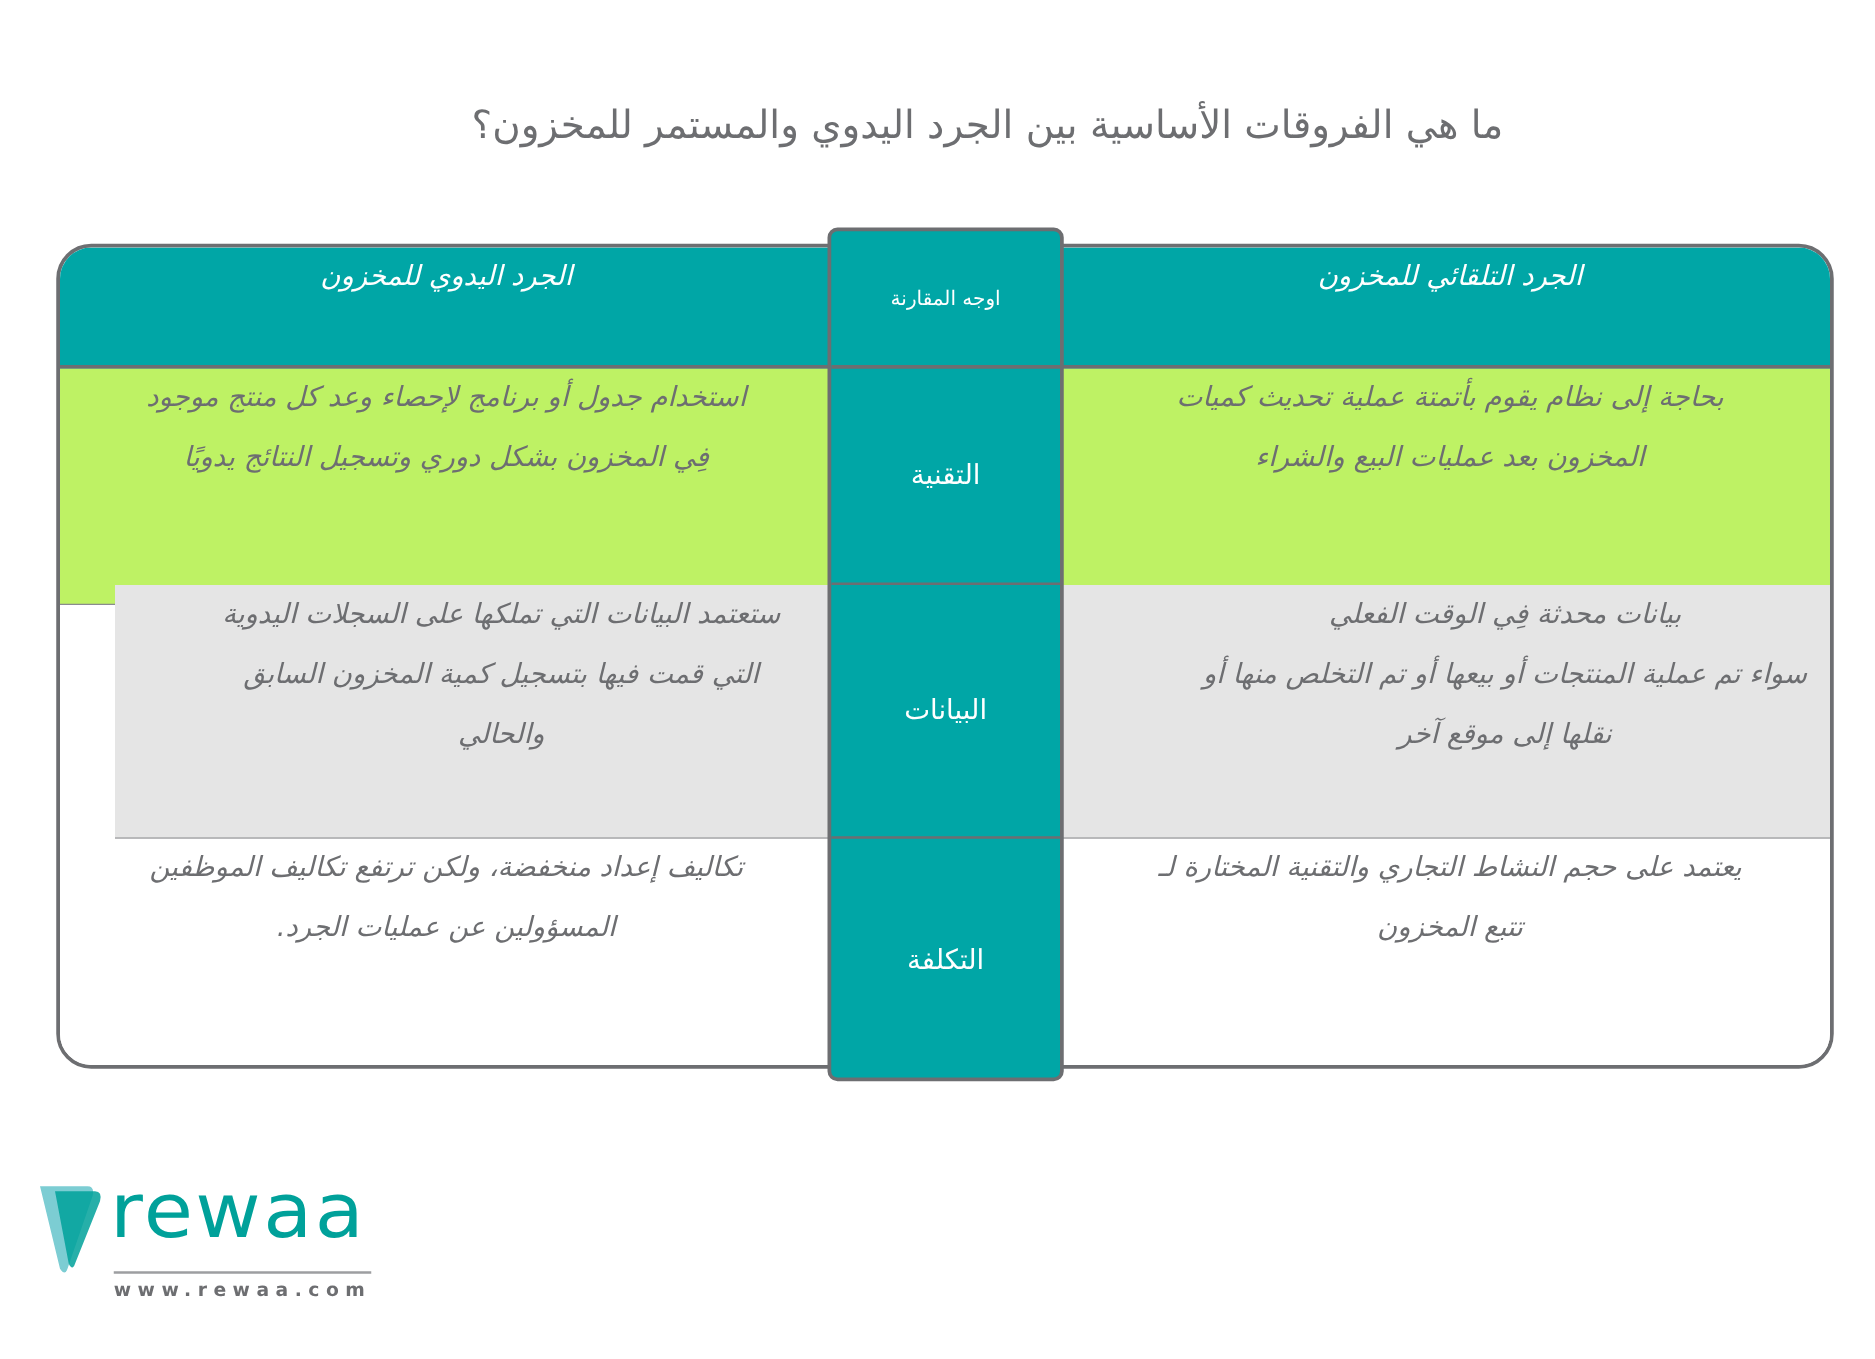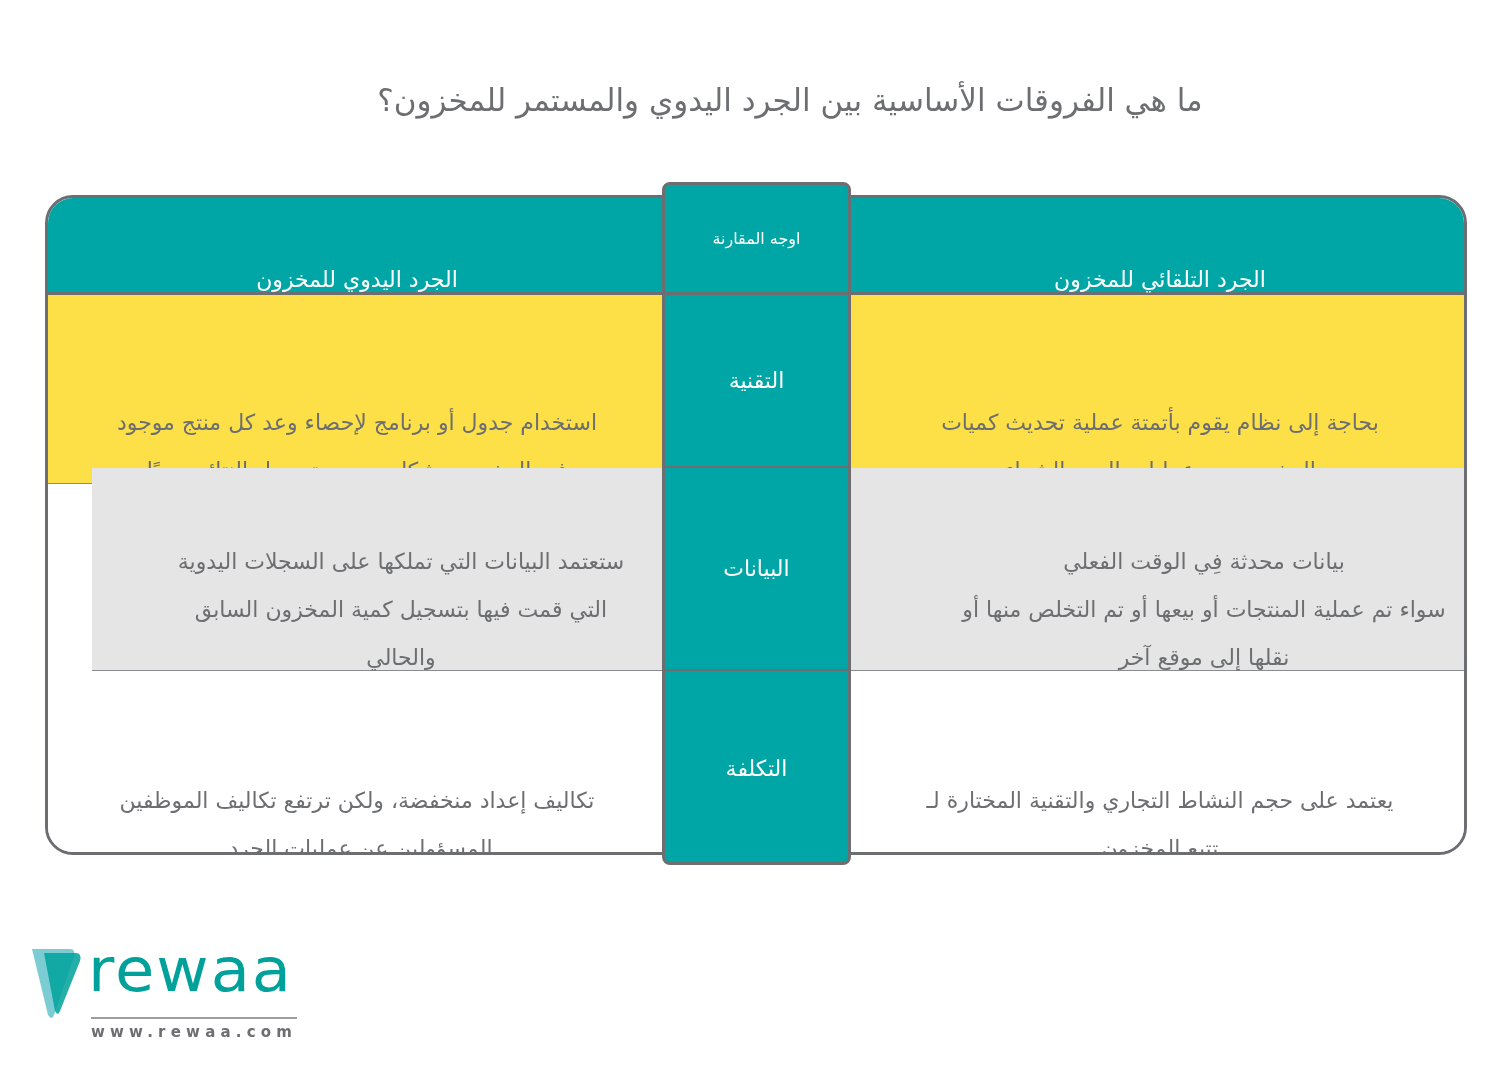--- a/index.html
+++ b/index.html
@@ -13,27 +13,27 @@
 
     .table {
       position: absolute; left: 45px; top: 195px; width: 1422px; height: 660px;
       border: 3px solid #6d6e71; border-radius: 28px; overflow: hidden; background: #fff;
     }
     .hdr {
       position: absolute; left: 0; top: 0; width: 100%; height: 97px; background: #00a6a6;
       border-bottom: 3px solid #6d6e71;
     }
     .row { position: absolute; left: 0; width: 100%; border-bottom: 1.5px solid #8a8b8e; }
-    .row.r1 { top: 97px; height: 189px; background: #fde047; }
+    .row.r1 { top: 97px; height: 189px; background: #bef264; }
     .row.r2 { top: 270px; height: 203px; background: #e5e5e5; margin-left: 44px; }
     .row.r3 { top: 473px; height: 190px; background: #ffffff; border-bottom: none; padding-left: 34px; }
 
     .cell {
-      position: absolute; top: 12px; height: 100%; display: flex; align-items: flex-end; justify-content: center;
-      text-align: center; direction: rtl; font-size: 22px; line-height: 48px; color: #6d6e71;
+      position: absolute; top: 0; height: 100%; display: flex; align-items: flex-start; justify-content: center;
+      text-align: center; direction: rtl; font-size: 22px; line-height: 48px; color: #6d6e71; font-style: italic;
     }
     .cell.left { left: 0; width: 618px; }
     .cell.right { left: 805px; width: 614px; }
     .cell.left .txt { padding: 0 14px; }
     .cell.right .txt { padding: 0 10px; }
     .txt { white-space: pre-line; }
 
     .hdr .cell { color: #ffffff; font-size: 22px; }
 
     .mid {

